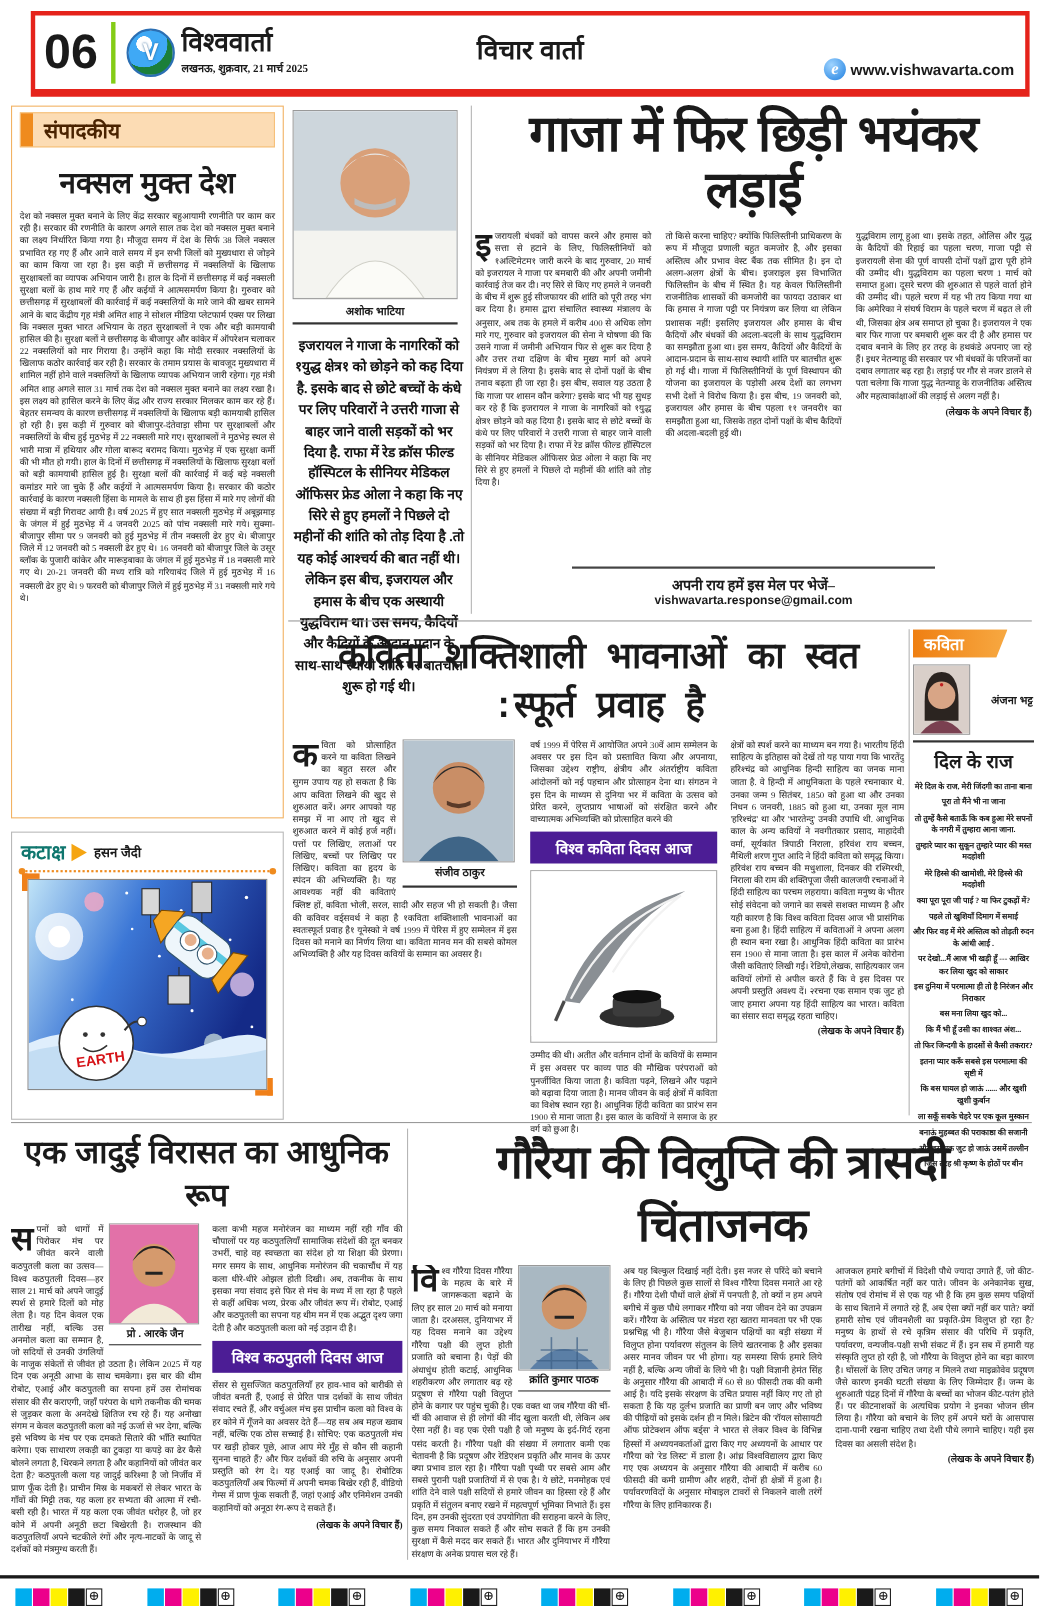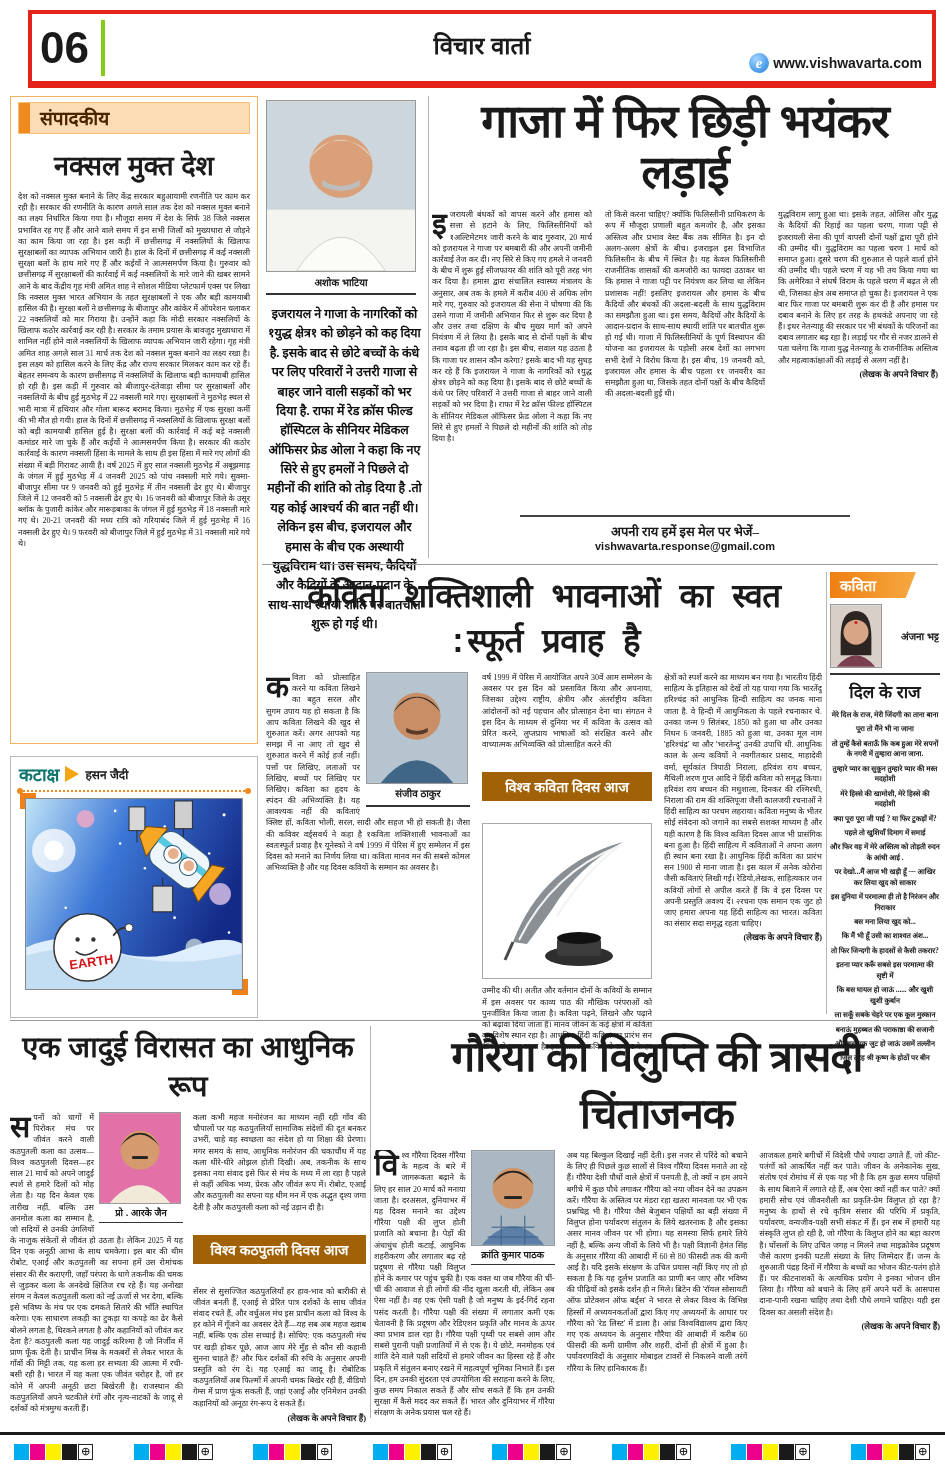--- a/index.html
+++ b/index.html
@@ -82,22 +82,22 @@
 
   
   .poetry { position:absolute; left:266px; top:572px; width:556px; }
   .poetry-head { font-size:33px; font-weight:800; text-align:center; font-family:Liberation Mono, monospace;
                  letter-spacing:-0.5px; }
   .poetry-cols { display:flex; gap:12px; margin-top:10px; height:382px; overflow:hidden; }
   .pcol1 { width:204px; }
   .pcol1 .photo-float { float:right; width:104px; margin:0 0 4px 6px; }
   .pcol2 { width:170px; }
   .pcol3 { flex:1; }
-  .day-box { background:#a16207; color:#fff; font-weight:bold; text-align:center; font-size:14px;
-             padding:5px 2px; margin:22px 0; font-family:"Liberation Sans",sans-serif; }
+  .day-box { background:#4c1d95; color:#fff; font-weight:bold; text-align:center; font-size:14px;
+             padding:5px 2px; margin:6px 0; font-family:"Liberation Sans",sans-serif; }
   .quill-wrap { border:1px solid #aaa; margin:2px 0 6px; }
 
   
   .poemcol { position:absolute; left:830px; top:572px; width:110px; }
   .poem-tab { background:linear-gradient(90deg,#ef7f12,#f7a942); color:#fff; font-weight:bold; font-size:15px;
               padding:3px 10px; width:86px; clip-path:polygon(0 0,100% 0,88% 100%,0 100%);
               font-family:"Liberation Sans",sans-serif; }
   .poet-row { display:flex; align-items:center; gap:19px; margin-top:6px; }
   .poet-name { font-size:10px; font-weight:bold; font-family:"Liberation Sans",sans-serif; }
   .poem-title { border-top:2px solid #333; margin-top:5px; padding-top:5px; text-align:center;
@@ -128,20 +128,27 @@
   .cbar.reg::before { content:"⊕"; position:absolute; left:50%; top:50%; transform:translate(-50%,-55%); font-size:12px; color:#222; }
 </style>
 </head>
 <body>
 
 <div class="page">
 
   <div class="header">
     <div class="header-inner">
       <div class="page-num">06</div>
+      <div class="logo-wrap">
+        <div class="logo-circle"></div>
+        <div>
+          <div class="masthead">विश्ववार्ता</div>
+          <div class="dateline">लखनऊ,   शुक्रवार, 21 मार्च 2025</div>
+        </div>
+      </div>
       <div class="section-title">विचार वार्ता</div>
       <div class="website">
         <span class="ie-icon">e</span>
         <span>www.vishwavarta.com</span>
       </div>
     </div>
   </div>
 
   <div class="editorial">
     <div class="ed-strip">

